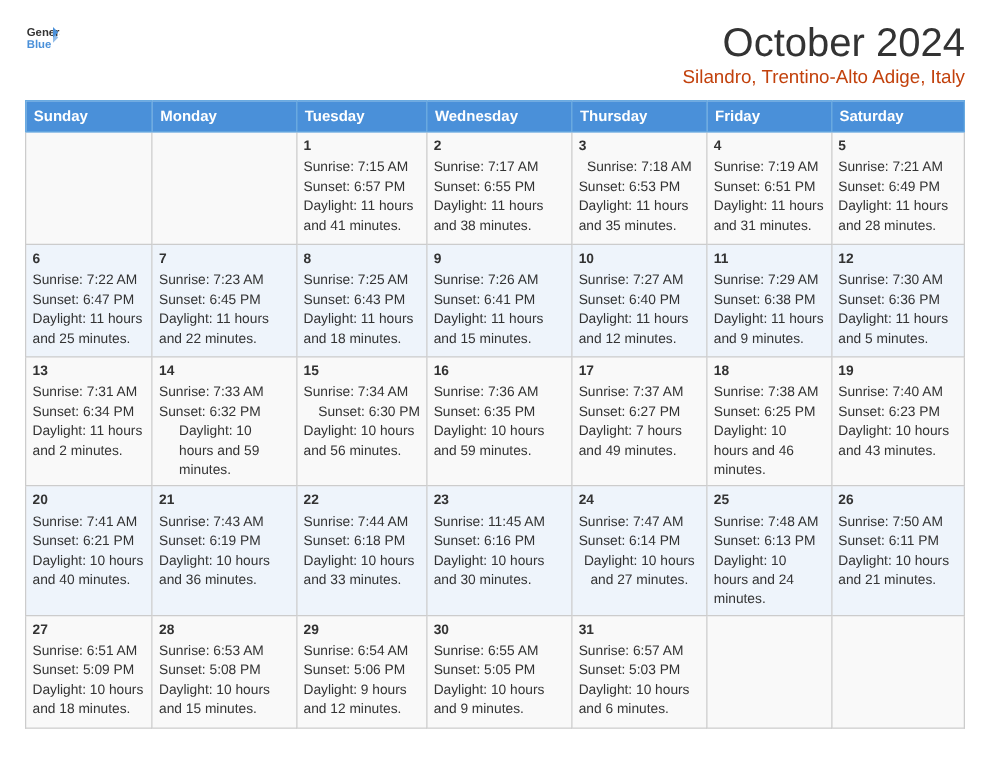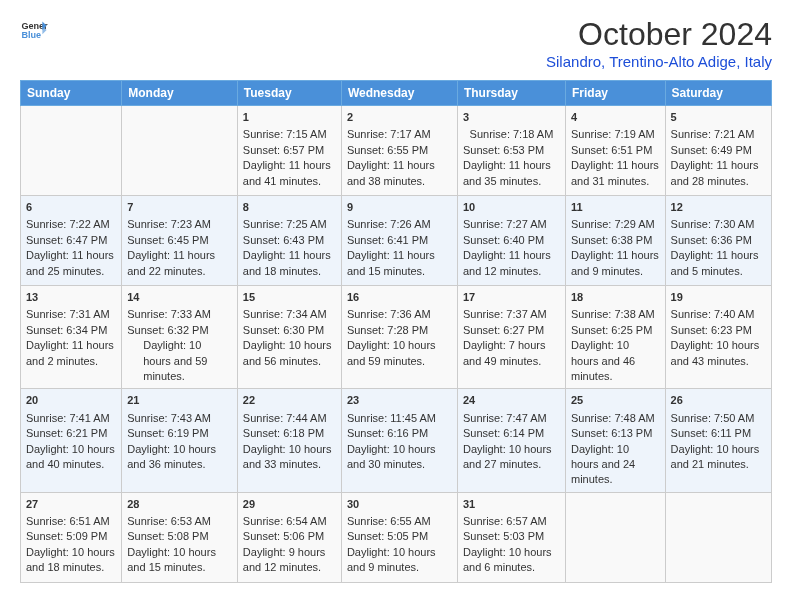--- a/index.html
+++ b/index.html
@@ -28,21 +28,21 @@
     .title-block {
       text-align: right;
     }
     .month-title {
       font-size: 32px;
       font-weight: normal;
       color: #333;
     }
     .subtitle {
       font-size: 15px;
-      color: #1d4ed8;
+      color: #c2410c;
     }
     table {
       width: 100%;
       border-collapse: collapse;
       font-size: 11px;
     }
     thead tr th {
       background-color: #4a90d9;
       color: #fff;
       text-align: left;
@@ -193,27 +193,27 @@
         </td>
         <td>
           <span class="day-num">14</span>
           <span style="display: block;">Sunrise: 7:33 AM</span>
           <span style="display: block;">Sunset: 6:32 PM</span>
           <span style="display: block; margin-left: 16px;">Daylight: 10 hours and 59 minutes.</span>
         </td>
         <td>
           <span class="day-num">15</span>
           <span style="display: block;">Sunrise: 7:34 AM</span>
-          <span style="display: block;">Sunset: 6:30 PM</span>
+          <span style="display: block; text-align: right;">Sunset: 6:30 PM</span>
           <span style="display: block;">Daylight: 10 hours and 56 minutes.</span>
         </td>
         <td>
           <span class="day-num">16</span>
           <span style="display: block;">Sunrise: 7:36 AM</span>
-          <span style="display: block;">Sunset: 7:28 PM</span>
+          <span style="display: block;">Sunset: 6:35 PM</span>
           <span style="display: block;">Daylight: 10 hours and 59 minutes.</span>
         </td>
         <td>
           <span class="day-num">17</span>
           <span style="display: block;">Sunrise: 7:37 AM</span>
           <span style="display: block;">Sunset: 6:27 PM</span>
           <span style="display: block;">Daylight: 7 hours and 49 minutes.</span>
         </td>
         <td>
           <span class="day-num">18</span>
@@ -250,21 +250,21 @@
         <td>
           <span class="day-num">23</span>
           <span style="display: block;">Sunrise: 11:45 AM</span>
           <span style="display: block;">Sunset: 6:16 PM</span>
           <span style="display: block;">Daylight: 10 hours and 30 minutes.</span>
         </td>
         <td>
           <span class="day-num">24</span>
           <span style="display: block;">Sunrise: 7:47 AM</span>
           <span style="display: block;">Sunset: 6:14 PM</span>
-          <span style="display: block;">Daylight: 10 hours and 27 minutes.</span>
+          <span style="display: block; text-align: center;">Daylight: 10 hours and 27 minutes.</span>
         </td>
         <td>
           <span class="day-num">25</span>
           <span style="display: block;">Sunrise: 7:48 AM</span>
           <span style="display: block;">Sunset: 6:13 PM</span>
           <span style="display: block;">Daylight: 10 hours and 24 minutes.</span>
         </td>
         <td>
           <span class="day-num">26</span>
           <span style="display: block;">Sunrise: 7:50 AM</span>

